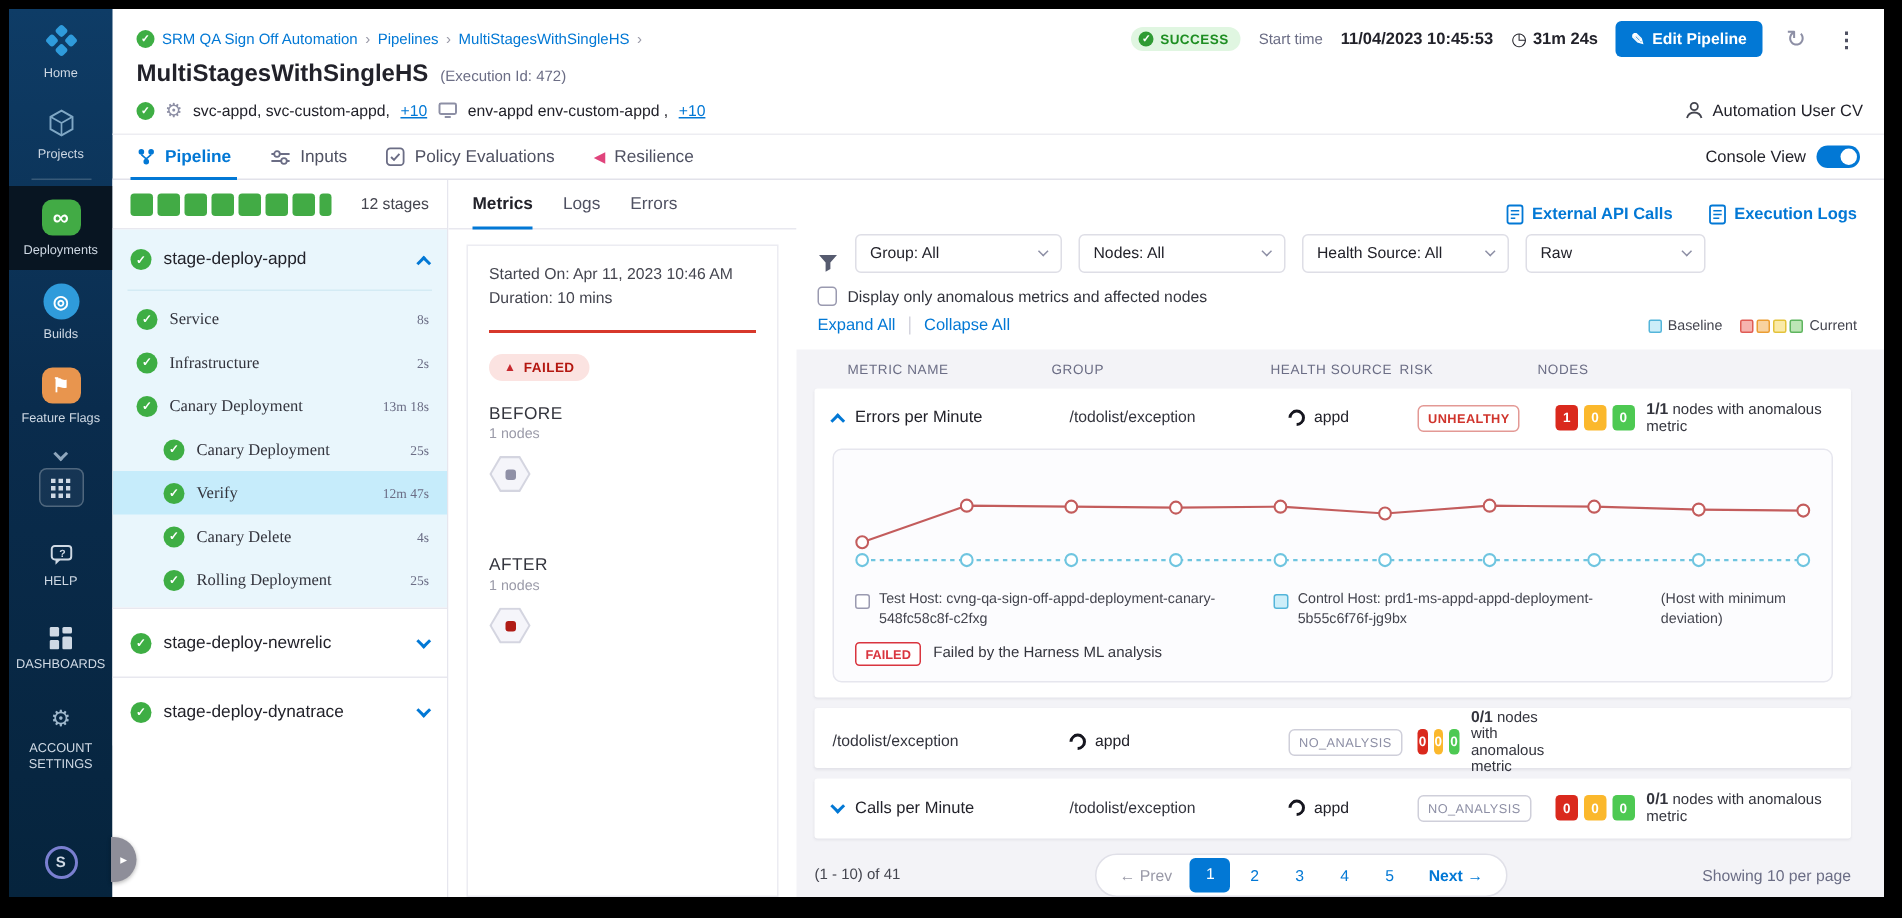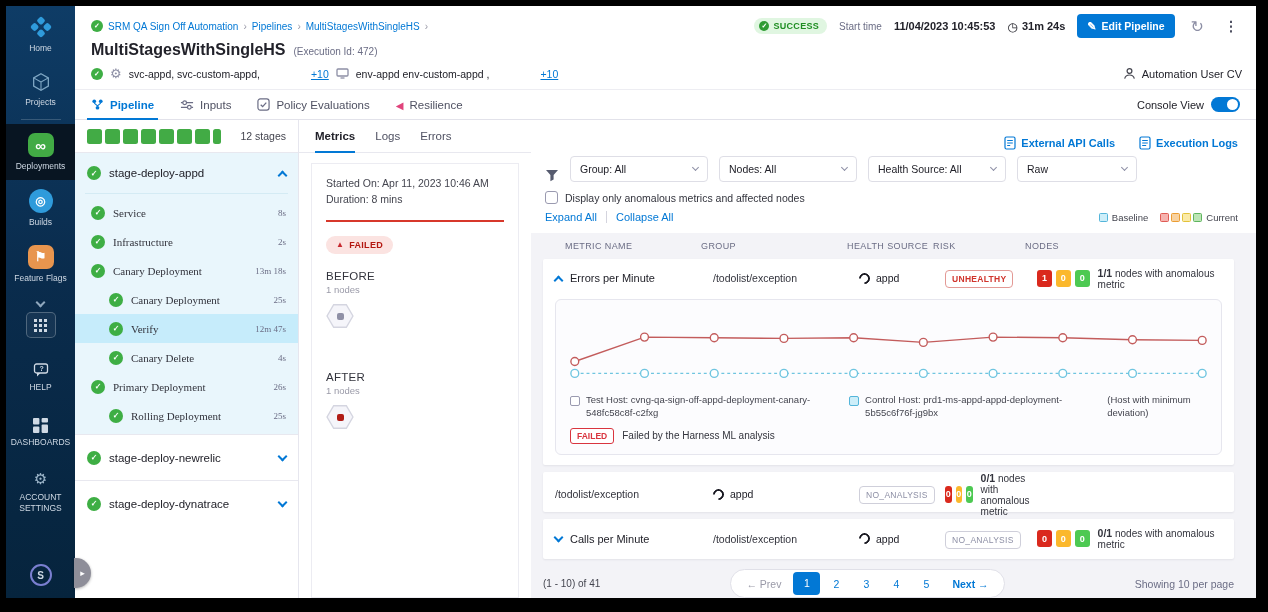--- a/index.html
+++ b/index.html
@@ -41,21 +41,21 @@
   .btn-primary { background:#0278d5; color:#fff; border:none; border-radius:4px; height:24px; padding:0 10px; font-size:10.5px; font-weight:700; display:flex; align-items:center; gap:5px; cursor:pointer; }
   .glyph-pencil::before { content:"✎"; font-size:11px; }
   .glyph-refresh::before { content:"↻"; font-size:16px; color:#8d8fa5; }
   .glyph-kebab::before { content:"⋮"; font-size:14px; color:#4f5162; font-weight:700; }
   .iconbtn { background:none; border:none; cursor:pointer; padding:2px 4px; }
   .title-row { margin-top:3px; display:flex; align-items:baseline; gap:8px; }
   .page-title { font-size:16px; font-weight:700; color:#22222a; }
   .exec-id { font-size:10px; color:#6b6d85; }
   .svc-row { margin-top:7px; padding-bottom:8px; display:flex; align-items:center; justify-content:space-between; }
   .svc-left { display:flex; align-items:center; gap:7px; font-size:10.5px; color:#22222a; }
-  .link-more { color:#0278d5; text-decoration:underline; cursor:pointer; font-size:10.5px;margin-left:44px; }
+  .link-more { color:#0278d5; text-decoration:underline; cursor:pointer; font-size:10.5px; }
   .ck { width:15px; height:15px; border-radius:50%; background:#3eae44; color:#fff; display:inline-flex; align-items:center; justify-content:center; flex:none; }
   .ck::after { content:"✓"; font-size:9px; font-weight:700; }
   .ck.s { width:14px; height:14px; } .ck.s::after{ font-size:8px; }
   .ck.t { width:12px; height:12px; } .ck.t::after{ font-size:7px; }
   .glyph-gear::before { content:"⚙"; font-size:13px; color:#8d8fa5; }
   .glyph-gear.dk::before { color:#9fb8cc; font-size:15px; }
   .user-chip { display:flex; align-items:center; gap:6px; font-size:11px; color:#22222a; }
 
   
   .tabbar { border-top:1px solid #ededf2; border-bottom:1px solid #e2e2ea; display:flex; align-items:stretch; justify-content:space-between; padding:0 16px; height:31px; flex:none; }
@@ -393,25 +393,20 @@
           <div class="step i2 selected">
               <span class="ck s"></span>
               <span class="nm">Verify</span>
               <span class="dur">12m 47s</span>
             </div>
           <div class="step i2">
               <span class="ck s"></span>
               <span class="nm">Canary Delete</span>
               <span class="dur">4s</span>
             </div>
-          <div class="step i1">
-              <span class="ck s"></span>
-              <span class="nm">Primary Deployment</span>
-              <span class="dur">26s</span>
-            </div>
           <div class="step i2">
               <span class="ck s"></span>
               <span class="nm">Rolling Deployment</span>
               <span class="dur">25s</span>
             </div>
         </div>
         <div class="stage-collapsed">
             <span class="ck s"></span>
             <span class="nm">stage-deploy-newrelic</span>
             <span class="chev down"></span>
@@ -425,21 +420,21 @@
       <div class="panel-handle"></div>
 
       <section class="exec">
         <div class="exec-tabs">
           <div class="etab active">Metrics</div>
           <div class="etab">Logs</div>
           <div class="etab">Errors</div>
         </div>
         <div class="exec-card">
           <div class="ln">Started On: Apr 11, 2023 10:46 AM</div>
-          <div class="ln">Duration: 8 mins</div>
+          <div class="ln">Duration: 10 mins</div>
           <div class="red-line"></div>
           <span class="failed-pill">
               <span>FAILED</span>
             </span>
           <div class="nodes-label">BEFORE</div>
           <div class="nodes-count">1 nodes</div>
           <div class="hex">
               <span class="inner">
                 <span class="dot"></span>
               </span>

